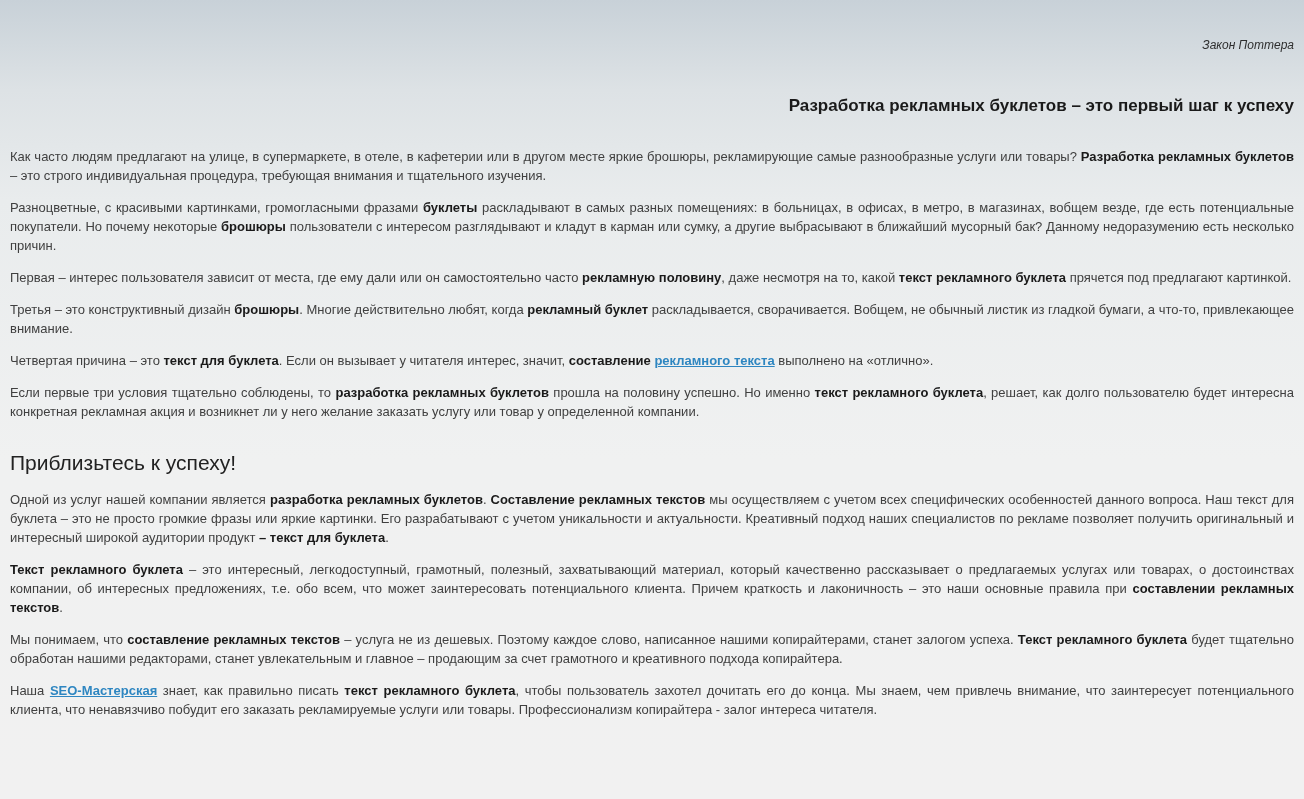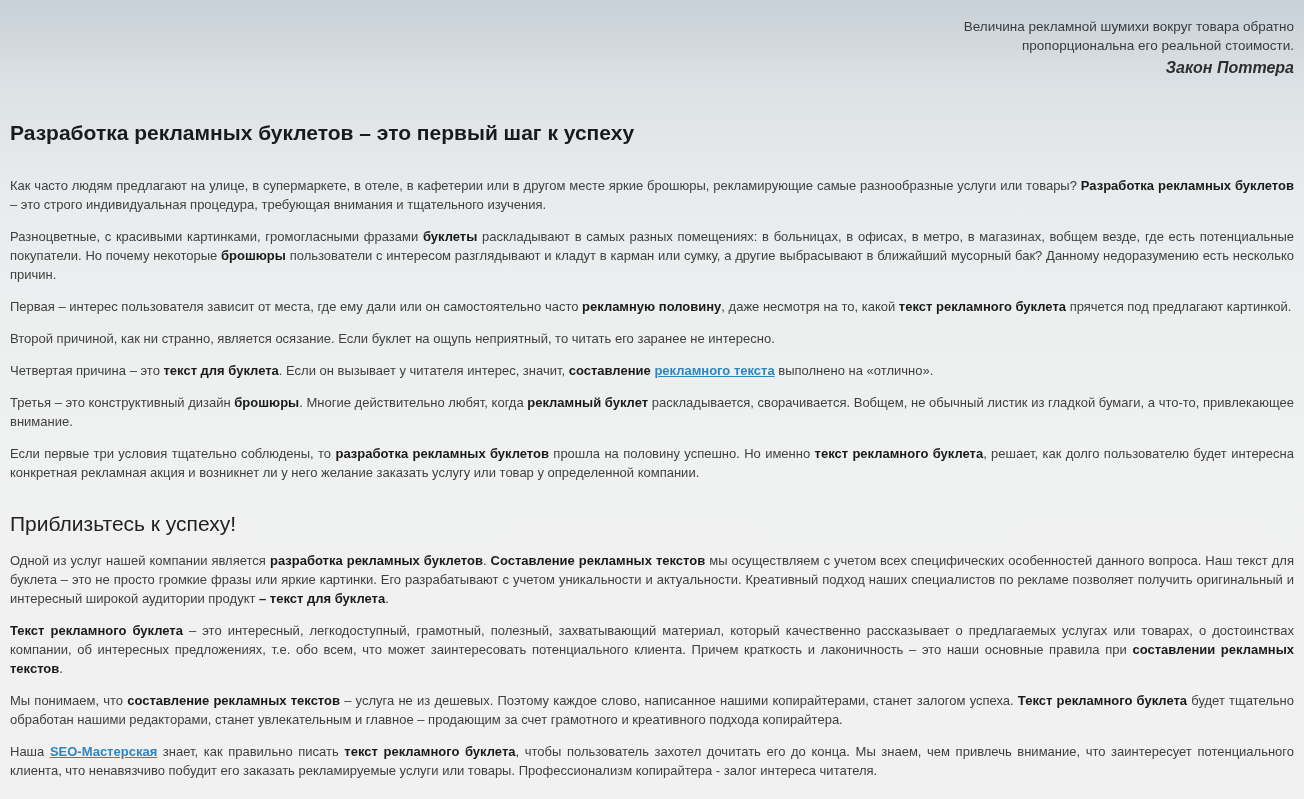--- a/index.html
+++ b/index.html
@@ -19,30 +19,30 @@
     text-align: right;
   }
   .epigraph-quote {
     max-width: 340px;
     margin-left: auto;
     font-size: 13.5px;
     line-height: 1.4;
     color: #3a3a3a;
   }
   .epigraph-author {
-    margin-top: 3px;
-    font-size: 16px;
-    font-weight: bold;
+    margin-top: 20px;
+    font-size: 12px;
+    font-weight: normal;
     font-style: italic;
     color: #2e2e2e;
   }
   .page-title {
     margin: 44px 10px 31px 10px;
-    text-align: left;
-    font-size: 21px;
+    text-align: right;
+    font-size: 17px;
     font-weight: bold;
     color: #1a1a1a;
   }
   .article {
     margin: 0 10px;
   }
   .para {
     margin: 0 0 13px 0;
     font-size: 13px;
     line-height: 19px;
@@ -65,33 +65,31 @@
   }
   a.text-link.bold {
     font-weight: bold;
     color: #2e86c1;
   }
 </style>
 </head>
 <body>
 
 <div class="epigraph">
-  <div class="epigraph-quote">Величина рекламной шумихи вокруг товара обратно пропорциональна его реальной стоимости.</div>
   <div class="epigraph-author">Закон Поттера</div>
 </div>
 
 <h1 class="page-title">Разработка рекламных буклетов – это первый шаг к успеху</h1>
 
 <div class="article">
     <p class="para"><span>Как часто людям предлагают на улице, в супермаркете, в отеле, в кафетерии или в другом месте яркие брошюры, рекламирующие самые разнообразные услуги или товары? </span><span class="bold">Разработка рекламных буклетов</span><span> – это строго индивидуальная процедура, требующая внимания и тщательного изучения.</span></p>
     <p class="para"><span>Разноцветные, с красивыми картинками, громогласными фразами </span><span class="bold">буклеты</span><span> раскладывают в самых разных помещениях: в больницах, в офисах, в метро, в магазинах, вобщем везде, где есть потенциальные покупатели. Но почему некоторые </span><span class="bold">брошюры</span><span> пользователи с интересом разглядывают и кладут в карман или сумку, а другие выбрасывают в ближайший мусорный бак? Данному недоразумению есть несколько причин.</span></p>
     <p class="para"><span>Первая – интерес пользователя зависит от места, где ему дали или он самостоятельно часто </span><span class="bold">рекламную половину</span><span>, даже несмотря на то, какой </span><span class="bold">текст рекламного буклета</span><span> прячется под предлагают картинкой.</span></p>
-    <p class="para"><span>Второй причиной, как ни странно, является осязание. Если буклет на ощупь неприятный, то читать его заранее не интересно.</span></p>
+    <p class="para"><span>Третья – это конструктивный дизайн </span><span class="bold">брошюры</span><span>. Многие действительно любят, когда </span><span class="bold">рекламный буклет</span><span> раскладывается, сворачивается. Вобщем, не обычный листик из гладкой бумаги, а что-то, привлекающее внимание.</span></p>
     <p class="para"><span>Четвертая причина – это </span><span class="bold">текст для буклета</span><span>. Если он вызывает у читателя интерес, значит, </span><span class="bold">составление </span><a class="text-link bold" href="#">рекламного текста</a><span> выполнено на «отлично».</span></p>
-    <p class="para"><span>Третья – это конструктивный дизайн </span><span class="bold">брошюры</span><span>. Многие действительно любят, когда </span><span class="bold">рекламный буклет</span><span> раскладывается, сворачивается. Вобщем, не обычный листик из гладкой бумаги, а что-то, привлекающее внимание.</span></p>
     <p class="para"><span>Если первые три условия тщательно соблюдены, то </span><span class="bold">разработка рекламных буклетов</span><span> прошла на половину успешно. Но именно </span><span class="bold">текст рекламного буклета</span><span>, решает, как долго пользователю будет интересна конкретная рекламная акция и возникнет ли у него желание заказать услугу или товар у определенной компании.</span></p>
     <h2 class="section-heading">Приблизьтесь к успеху!</h2>
     <p class="para"><span>Одной из услуг нашей компании является </span><span class="bold">разработка рекламных буклетов</span><span>. </span><span class="bold">Составление рекламных текстов</span><span> мы осуществляем с учетом всех специфических особенностей данного вопроса. Наш текст для буклета – это не просто громкие фразы или яркие картинки. Его разрабатывают с учетом уникальности и актуальности. Креативный подход наших специалистов по рекламе позволяет получить оригинальный и интересный широкой аудитории продукт </span><span class="bold">– текст для буклета</span><span>.</span></p>
     <p class="para"><span class="bold">Текст рекламного буклета</span><span> – это интересный, легкодоступный, грамотный, полезный, захватывающий материал, который качественно рассказывает о предлагаемых услугах или товарах, о достоинствах компании, об интересных предложениях, т.е. обо всем, что может заинтересовать потенциального клиента. Причем краткость и лаконичность – это наши основные правила при </span><span class="bold">составлении рекламных текстов</span><span>.</span></p>
     <p class="para"><span>Мы понимаем, что </span><span class="bold">составление рекламных текстов</span><span> – услуга не из дешевых. Поэтому каждое слово, написанное нашими копирайтерами, станет залогом успеха. </span><span class="bold">Текст рекламного буклета</span><span> будет тщательно обработан нашими редакторами, станет увлекательным и главное – продающим за счет грамотного и креативного подхода копирайтера.</span></p>
     <p class="para"><span>Наша </span><a class="text-link bold" href="#">SEO-Мастерская</a><span> знает, как правильно писать </span><span class="bold">текст рекламного буклета</span><span>, чтобы пользователь захотел дочитать его до конца. Мы знаем, чем привлечь внимание, что заинтересует потенциального клиента, что ненавязчиво побудит его заказать рекламируемые услуги или товары. Профессионализм копирайтера - залог интереса читателя.</span></p>
     <p class="para"></p>
   </div>
 
 </body></html>

